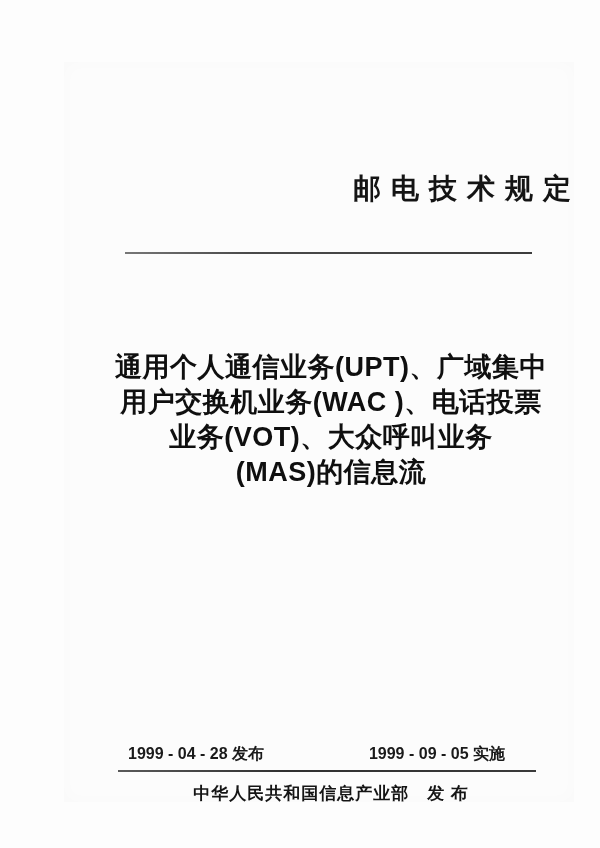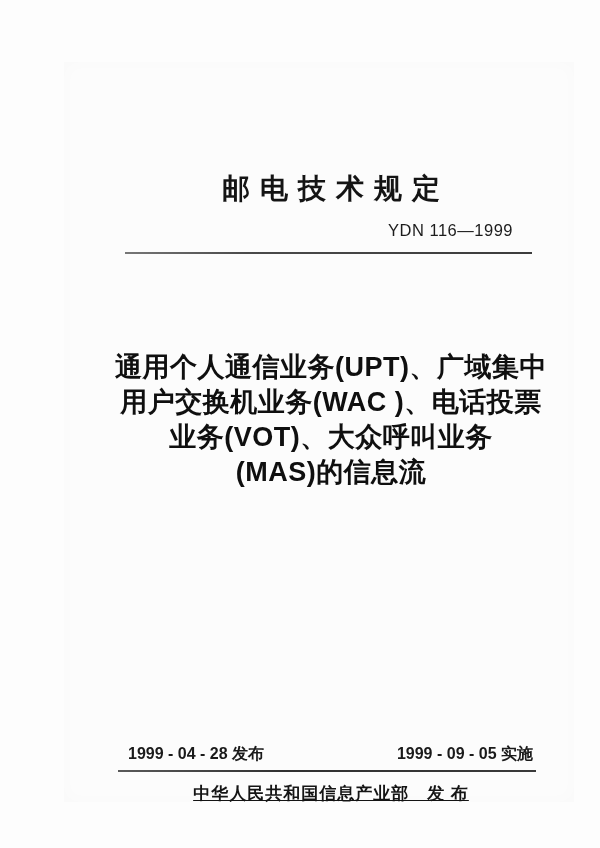--- a/index.html
+++ b/index.html
@@ -21,21 +21,21 @@
     position: absolute;
     left: 64px; top: 62px;
     width: 510px; height: 740px;
     background: #fcfcfc;
     box-shadow: 0 0 18px rgba(0,0,0,0.015) inset;
   }
   .category-title {
     position: absolute;
     left: 81px; top: 170px;
     width: 500px;
-    text-align: center;
+    text-align: right;
     font-size: 28px;
     font-weight: bold;
     letter-spacing: 10px;
     text-indent: 10px;
     color: #141414;
   }
   .standard-number {
     position: absolute;
     top: 221px;
     right: 87px;
@@ -62,21 +62,20 @@
   }
   .dates-row {
     position: absolute;
     left: 0; top: 744px;
     width: 568px;
     height: 20px;
     font-size: 16px;
     font-weight: 600;
     color: #1a1a1a;
     white-space: pre;
-    padding-left: 28px;
   }
   .issue-date {
     position: absolute;
     left: 128px; top: 0;
   }
   .implement-date {
     position: absolute;
     right: 63px; top: 0;
   }
   .rule-bottom {
@@ -88,33 +87,31 @@
   .publisher {
     position: absolute;
     left: 125px; top: 782px;
     width: 412px;
     text-align: center;
     font-size: 17px;
     font-weight: bold;
     letter-spacing: 1px;
     color: #141414;
     white-space: pre;
-    text-decoration: underline;
   }
 </style>
 </head>
 <body>
 
 <div class="page">
 
   <div class="scan-sheet"></div>
 
   <div class="category-title">邮电技术规定</div>
 
-  <div class="standard-number">YDN 116—1999</div>
 
   <div class="rule-top"></div>
 
   <div class="main-title">
     <div>通用个人通信业务(UPT)、广域集中</div>
     <div>用户交换机业务(WAC )、电话投票</div>
     <div>业务(VOT)、大众呼叫业务</div>
     <div>(MAS)的信息流</div>
   </div>
 

